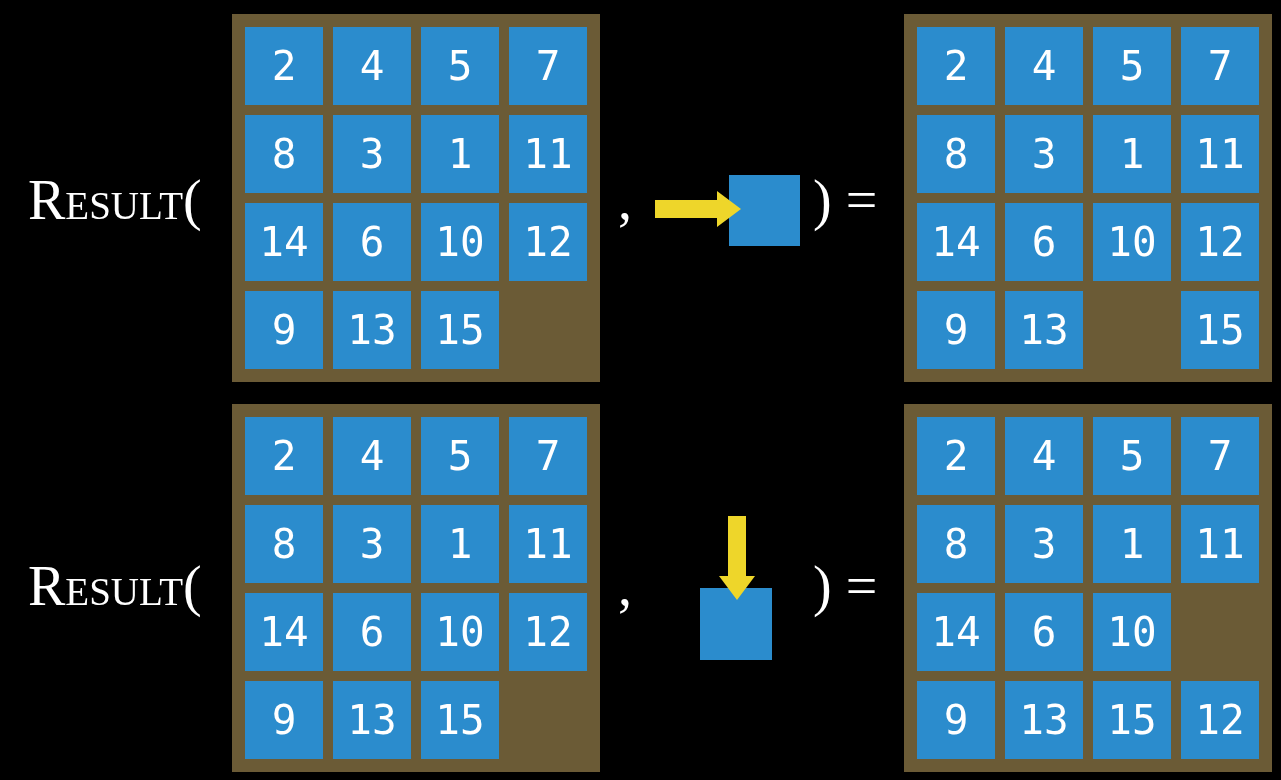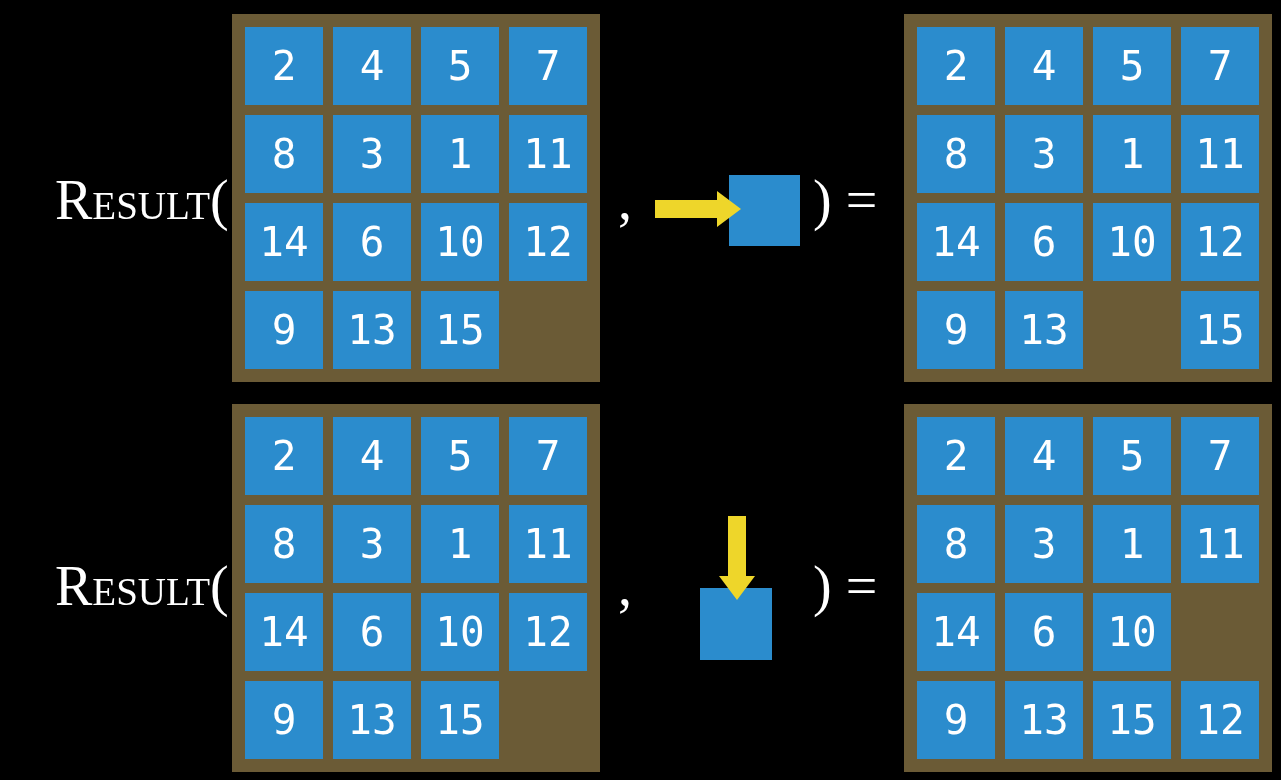--- a/index.html
+++ b/index.html
@@ -19,21 +19,20 @@
     font-family:"Liberation Serif", serif;
   }
   .example{position:absolute;left:0;width:1281px;height:390px;}
   .fn-label{
     position:absolute;
     font-family:"Liberation Serif", serif;
     font-variant:small-caps;
     font-size:56px;line-height:1.2;
     color:var(--text);
     white-space:nowrap;
-    margin-left:27px;
   }
   .punct{
     position:absolute;
     font-family:"Liberation Serif", serif;
     font-size:56px;line-height:1.2;
     color:var(--text);
     white-space:pre;
   }
   .board{
     position:absolute;

